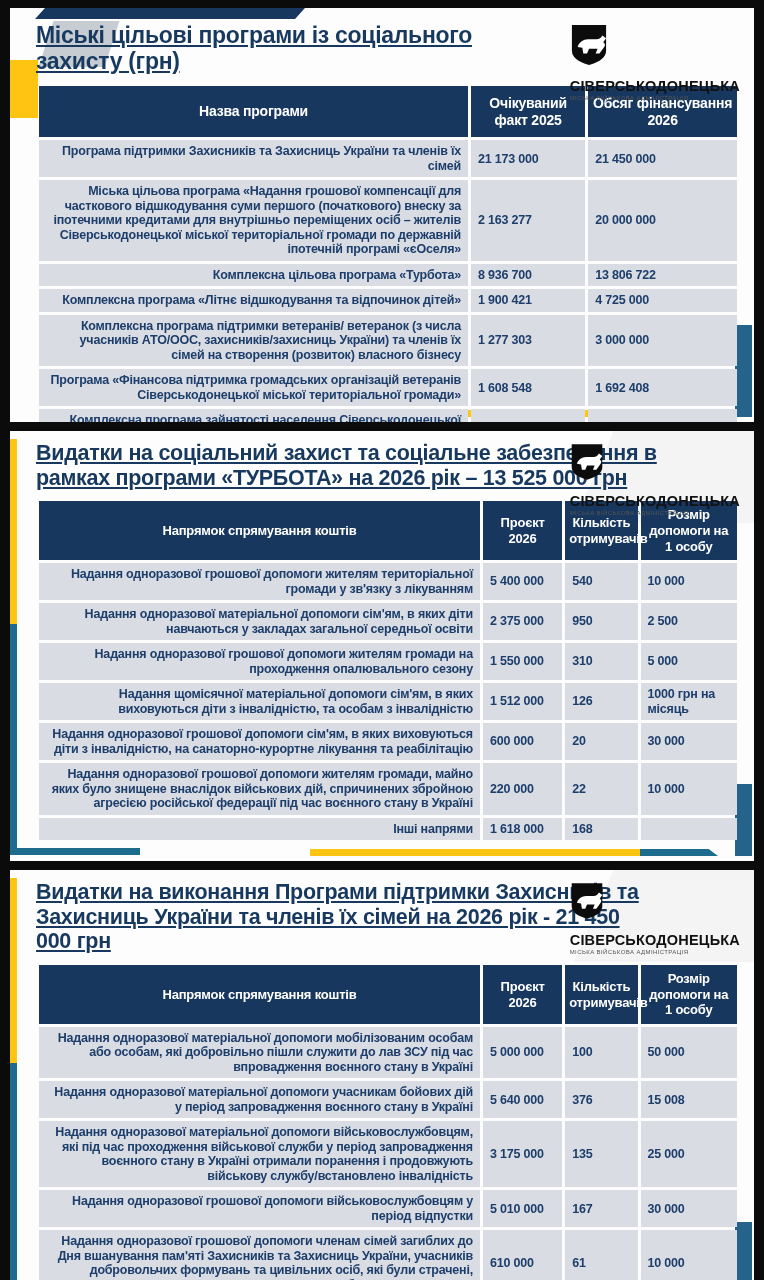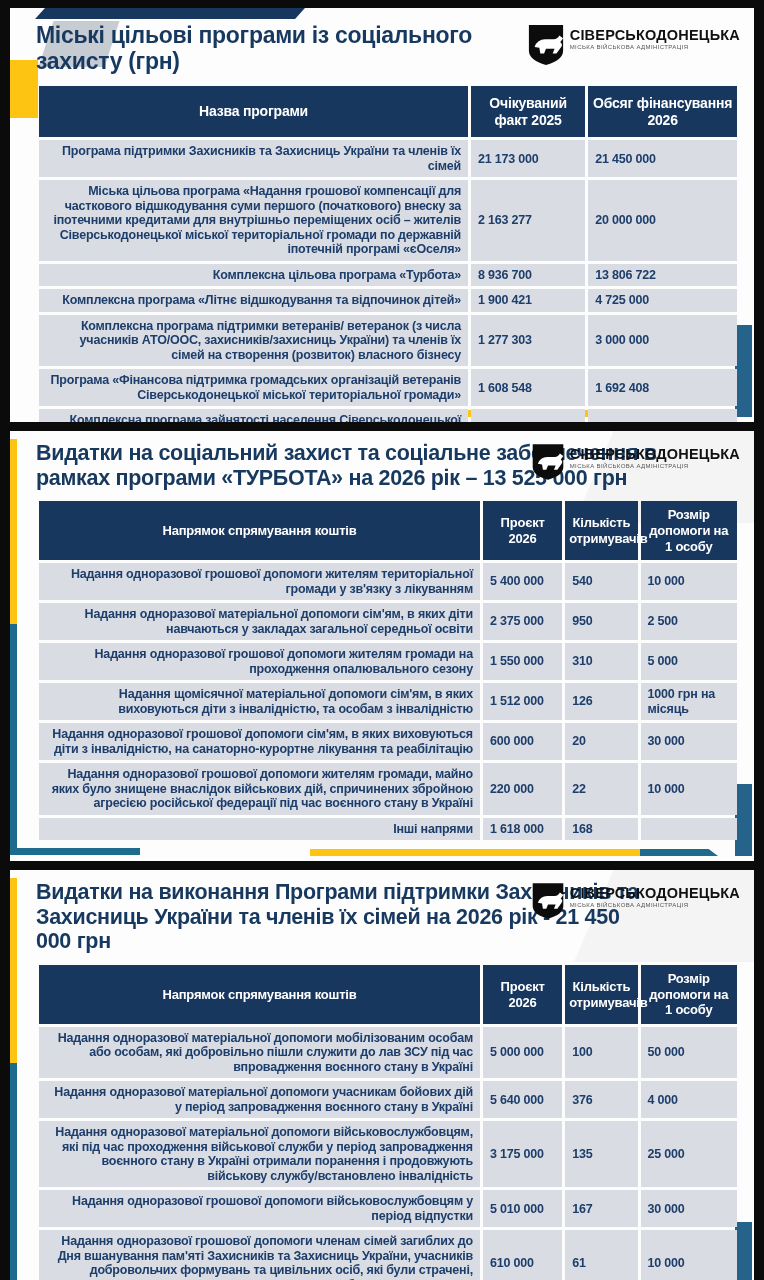--- a/index.html
+++ b/index.html
@@ -14,26 +14,26 @@
     margin-bottom: 9px; overflow: hidden;
     padding: 10px 14px 14px 26px;
   }
   .card1 { height: 414px; padding-top: 14px; }
   .card2 { height: 430px; }
   .card3 { height: 806px; }
 
   .titlebar { position: relative; display: flex; align-items: flex-start; margin-bottom: 8px; }
   .title {
     color: #17395f; font-weight: 700; font-size: 21.5px; line-height: 1.15;
-    letter-spacing: -0.3px; padding-right: 24px; position: relative; z-index: 2;
+    letter-spacing: -0.3px; padding-right: 24px; position: relative; z-index: 2; text-decoration: underline;
   }
   .card1 .title { font-size: 23px; max-width: 70%; }
 
   
-  .logo { position: absolute; top: 2px; right: 0; display: flex; align-items: flex-start; gap: 5px; z-index: 3; }
+  .logo { position: absolute; top: 2px; right: 0; display: flex; align-items: flex-start; gap: 5px; z-index: 3; flex-direction: column; }
   .logo-text { display: flex; flex-direction: column; padding-top: 3px; }
   .logo-name { font-weight: 700; font-size: 14.5px; color: #111; letter-spacing: 0.2px; }
   .logo-sub { font-size: 6px; color: #555; letter-spacing: 0.4px; margin-top: 1px; }
 
   
   table { width: 100%; border-collapse: separate; border-spacing: 3px; table-layout: fixed; position: relative; z-index: 2; }
   th {
     background: #17375f; color: #fff; font-weight: 700; font-size: 13px;
     line-height: 1.2; text-align: center; vertical-align: middle; padding: 6px 4px;
     letter-spacing: -0.2px;
@@ -265,21 +265,21 @@
           <tr>
             <td class="name">Надання одноразової матеріальної допомоги мобілізованим особам або особам, які добровільно пішли служити до лав ЗСУ під час впровадження воєнного стану в Україні</td>
             <td class="num">5 000 000</td>
             <td class="num">100</td>
             <td class="num">50 000</td>
           </tr>
           <tr>
             <td class="name">Надання одноразової матеріальної допомоги учасникам бойових дій у період запровадження воєнного стану в Україні</td>
             <td class="num">5 640 000</td>
             <td class="num">376</td>
-            <td class="num">4 000</td>
+            <td class="num">15 008</td>
           </tr>
           <tr>
             <td class="name">Надання одноразової матеріальної допомоги військовослужбовцям, які під час проходження військової служби у період запровадження воєнного стану в Україні отримали поранення і продовжують військову службу/встановлено інвалідність</td>
             <td class="num">3 175 000</td>
             <td class="num">135</td>
             <td class="num">25 000</td>
           </tr>
           <tr>
             <td class="name">Надання одноразової грошової допомоги військовослужбовцям у період відпустки</td>
             <td class="num">5 010 000</td>

